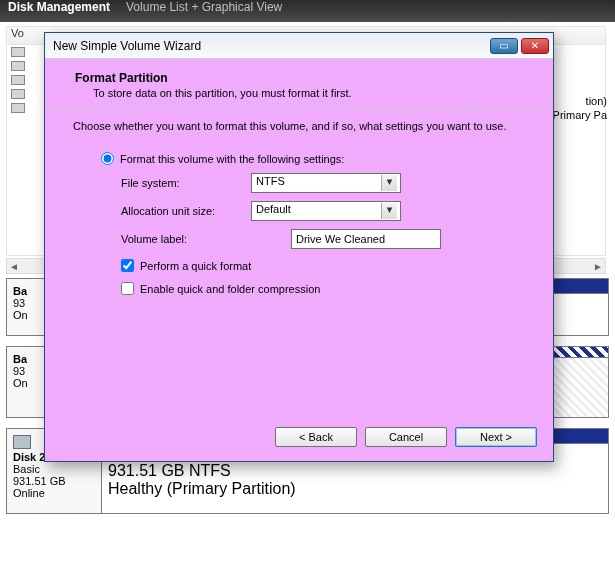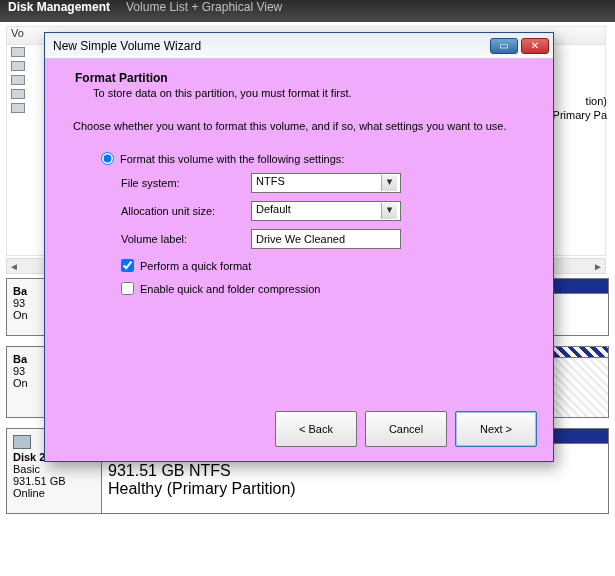--- a/index.html
+++ b/index.html
@@ -50,27 +50,27 @@
   .hr { height:1px; background:#c9c9c9; margin:8px -20px 12px; }
   .instr { font-size: 11px; padding: 0 8px 14px; }
 
   .radiorow { display:flex; align-items:center; gap:6px; margin: 6px 0 6px 36px; font-size:11px; }
   .radiorow input { margin:0; }
 
   .formrow { display:flex; align-items:center; margin: 8px 0 0 56px; font-size:11px; }
   .formrow label { width: 130px; }
   .select, .txt { width: 150px; height: 20px; border:1px solid #707070; background:#fff; font-size:11px; padding: 1px 18px 1px 4px; position:relative; }
   .select::after { content:"▾"; position:absolute; right:3px; top:1px; font-size:11px; color:#333; background:linear-gradient(#f3f3f3,#ddd); width:15px; text-align:center; border-left:1px solid #aaa; height:16px; }
-  .txt { padding-right:7px; }
+  .txt { padding-right:7px;margin-left:40px; }
 
   .chkrow { display:flex; align-items:center; gap:6px; margin: 10px 0 4px 56px; font-size:11px; }
   .chkrow input { margin:0; }
 
   .dbtns { position:absolute; right:16px; bottom:14px; display:flex; gap:8px; }
-  .btn { width:82px; height:36px; border:1px solid #707070; background:linear-gradient(#fdfdfd,#e4e4e4); font-size:11px; border-radius:2px; cursor:pointer;margin-top:44px; }
+  .btn { width:82px; height:20px; border:1px solid #707070; background:linear-gradient(#fdfdfd,#e4e4e4); font-size:11px; border-radius:2px; cursor:pointer;margin-top:44px; }
   .btn.primary { border:1px solid #2e76b5; box-shadow:0 0 0 1px #9cc3e4 inset; }
 </style>
 </head>
 <body>
 
 <div class="header">
   <span class="title">Disk Management</span>
   <span class="subtitle">Volume List + Graphical View</span>
 </div>
 

